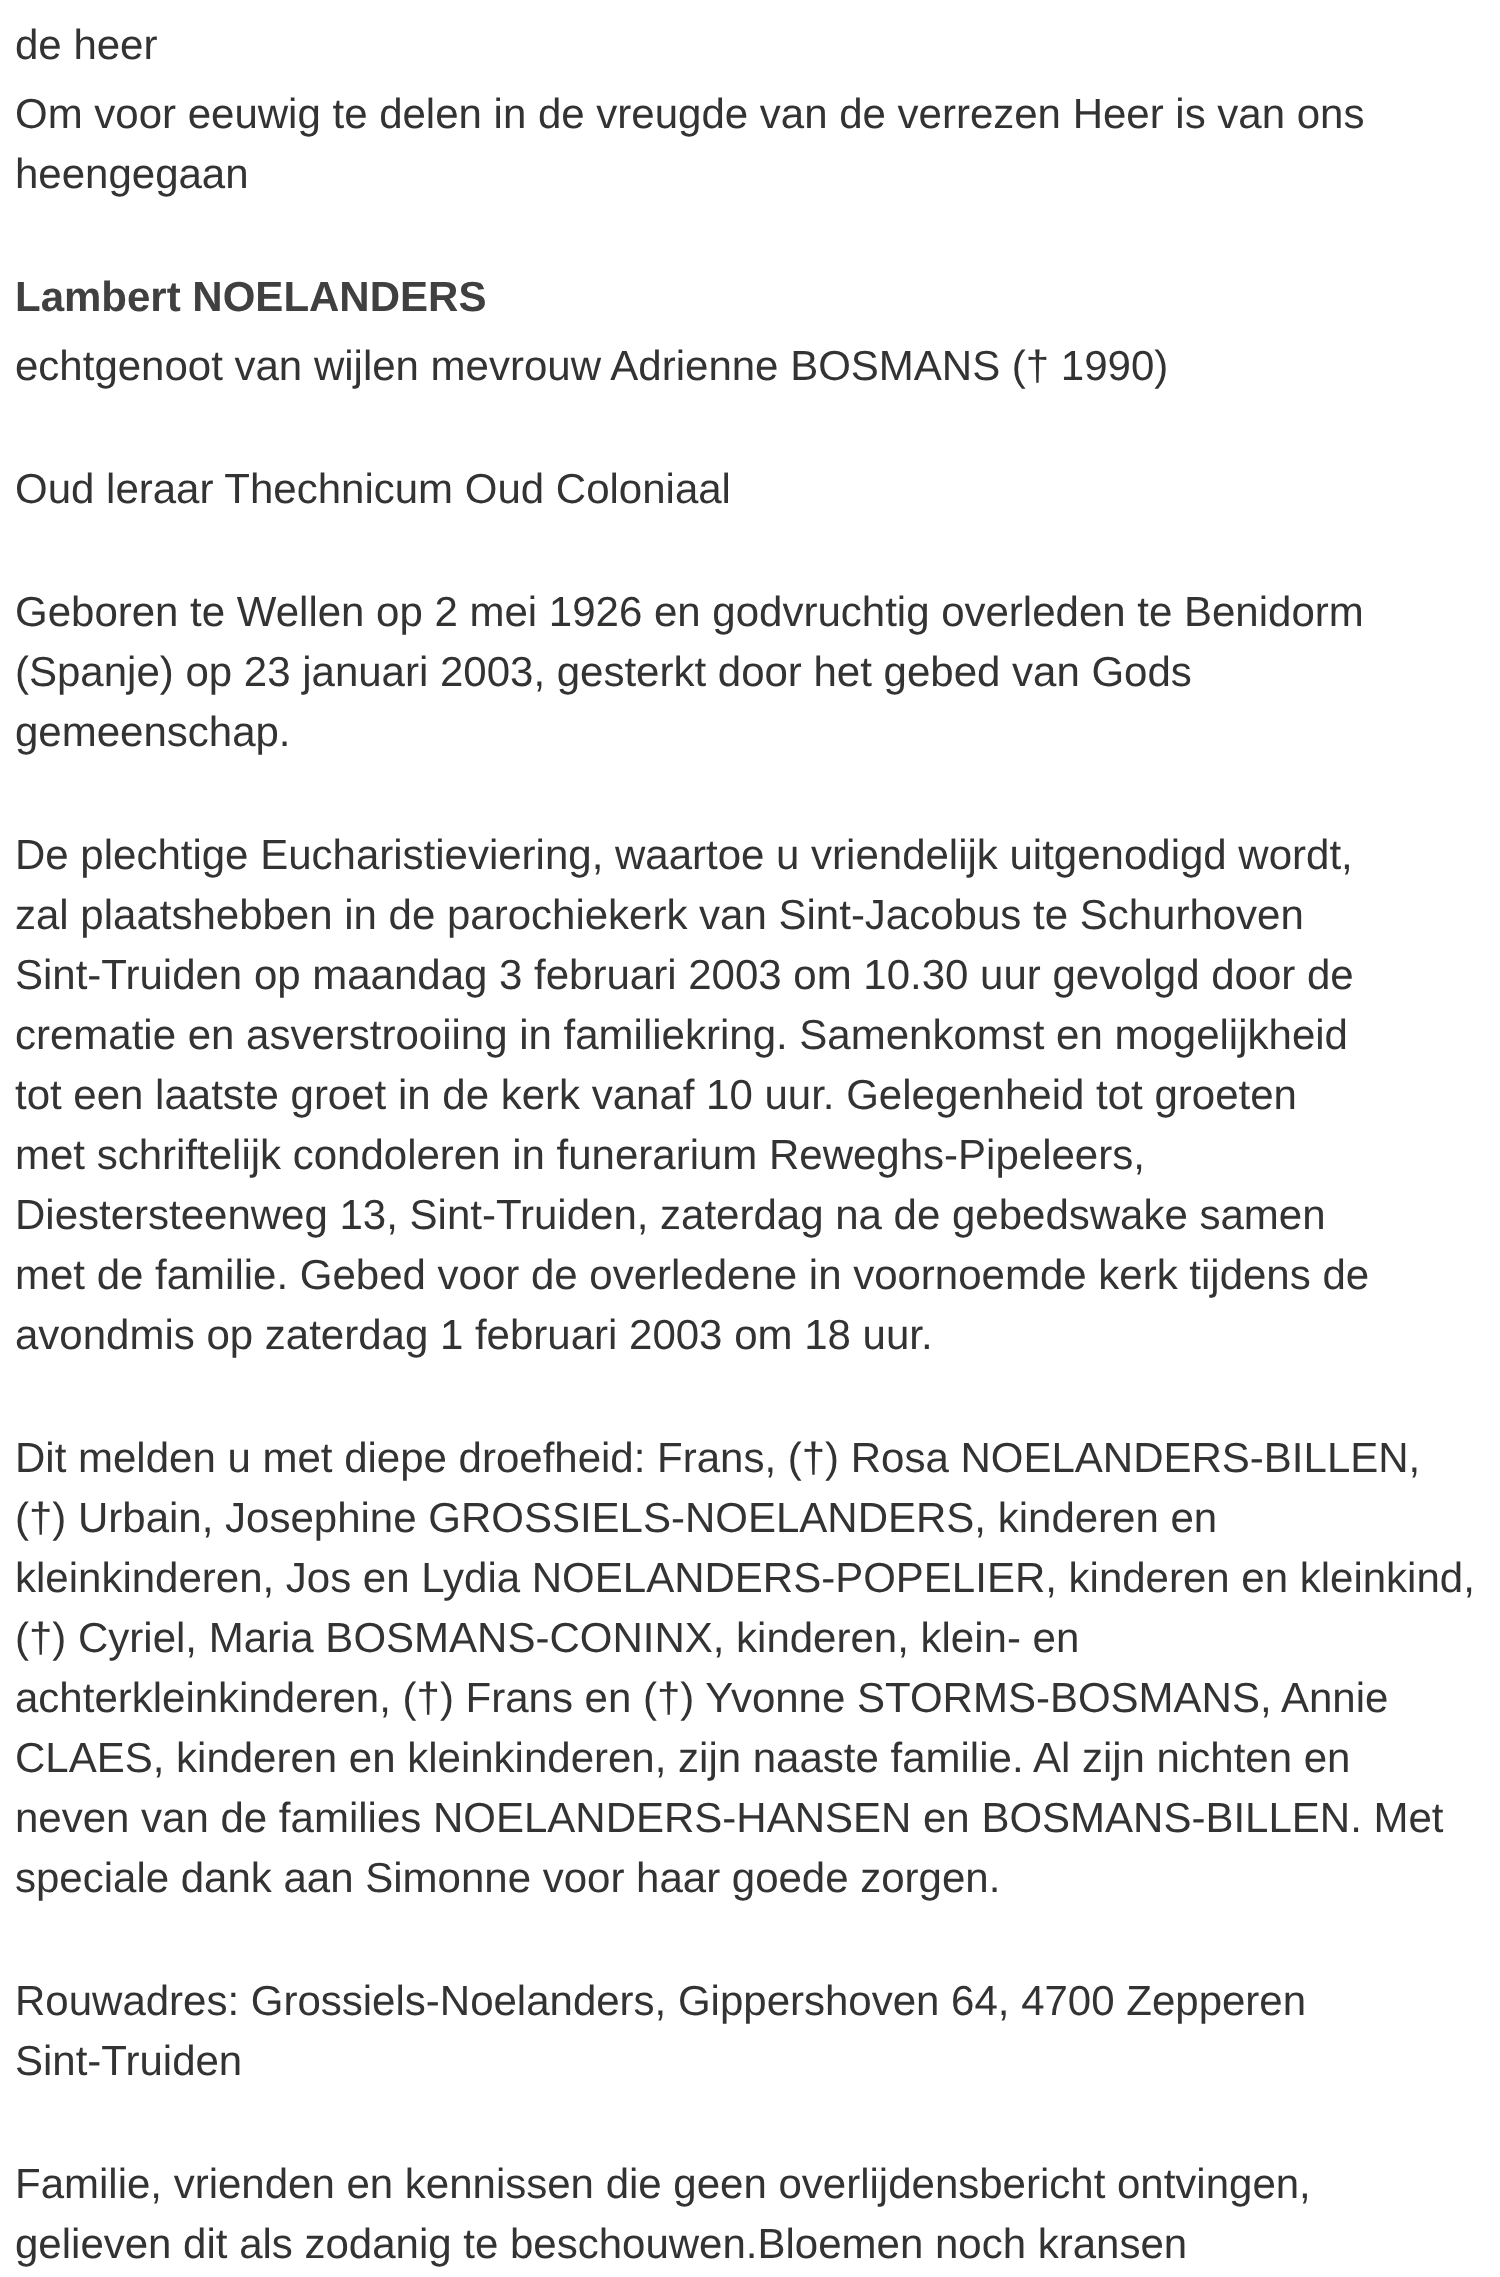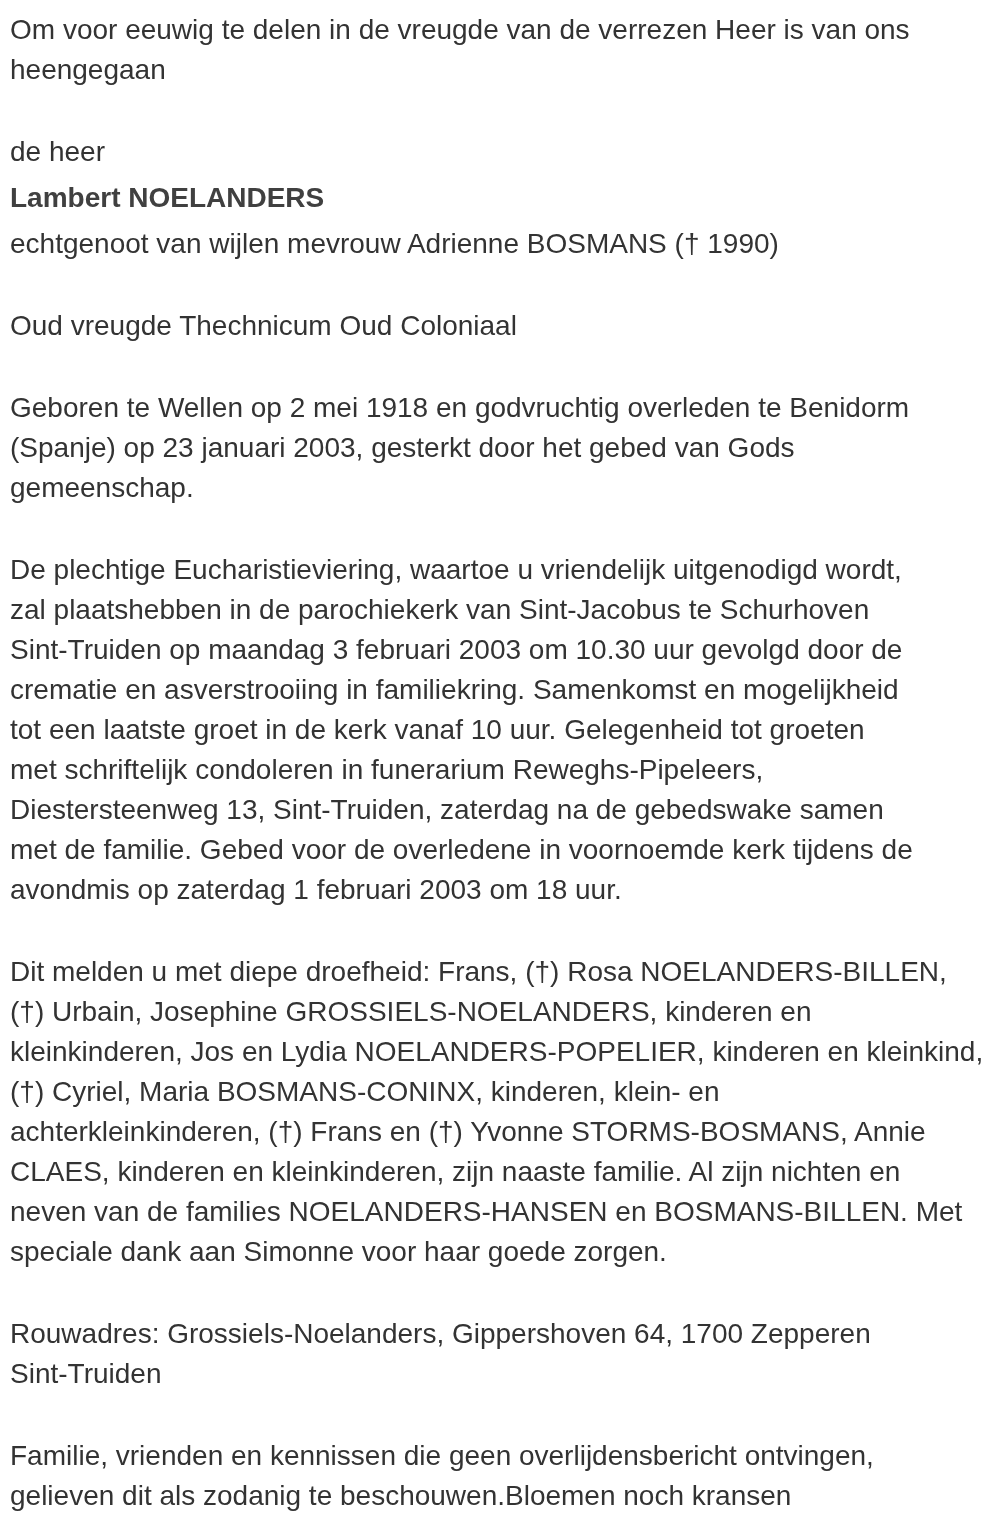--- a/index.html
+++ b/index.html
@@ -33,32 +33,32 @@
   }
   .deceased-name {
     font-weight: 700;
     color: #404040;
   }
 </style>
 </head>
 <body>
 
 <main class="doc">
+  <p class="para tight">de heer</p>
+
   <p class="para">Om voor eeuwig te delen in de vreugde van de verrezen Heer is van ons
 heengegaan</p>
-
-  <p class="para tight">de heer</p>
 
   <p class="para tight deceased-name">Lambert NOELANDERS</p>
 
   <p class="para">echtgenoot van wijlen mevrouw Adrienne BOSMANS († 1990)</p>
 
-  <p class="para">Oud vreugde Thechnicum Oud Coloniaal</p>
+  <p class="para">Oud leraar Thechnicum Oud Coloniaal</p>
 
-  <p class="para">Geboren te Wellen op 2 mei 1918 en godvruchtig overleden te Benidorm
+  <p class="para">Geboren te Wellen op 2 mei 1926 en godvruchtig overleden te Benidorm
 (Spanje) op 23 januari 2003, gesterkt door het gebed van Gods
 gemeenschap.</p>
 
   <p class="para">De plechtige Eucharistieviering, waartoe u vriendelijk uitgenodigd wordt,
 zal plaatshebben in de parochiekerk van Sint-Jacobus te Schurhoven
 Sint-Truiden op maandag 3 februari 2003 om 10.30 uur gevolgd door de
 crematie en asverstrooiing in familiekring. Samenkomst en mogelijkheid
 tot een laatste groet in de kerk vanaf 10 uur. Gelegenheid tot groeten
 met schriftelijk condoleren in funerarium Reweghs-Pipeleers,
 Diestersteenweg 13, Sint-Truiden, zaterdag na de gebedswake samen
@@ -67,18 +67,18 @@
 
   <p class="para">Dit melden u met diepe droefheid: Frans, (†) Rosa NOELANDERS-BILLEN,
 (†) Urbain, Josephine GROSSIELS-NOELANDERS, kinderen en
 kleinkinderen, Jos en Lydia NOELANDERS-POPELIER, kinderen en kleinkind,
 (†) Cyriel, Maria BOSMANS-CONINX, kinderen, klein- en
 achterkleinkinderen, (†) Frans en (†) Yvonne STORMS-BOSMANS, Annie
 CLAES, kinderen en kleinkinderen, zijn naaste familie. Al zijn nichten en
 neven van de families NOELANDERS-HANSEN en BOSMANS-BILLEN. Met
 speciale dank aan Simonne voor haar goede zorgen.</p>
 
-  <p class="para">Rouwadres: Grossiels-Noelanders, Gippershoven 64, 1700 Zepperen
+  <p class="para">Rouwadres: Grossiels-Noelanders, Gippershoven 64, 4700 Zepperen
 Sint-Truiden</p>
 
   <p class="para last">Familie, vrienden en kennissen die geen overlijdensbericht ontvingen,
 gelieven dit als zodanig te beschouwen.Bloemen noch kransen</p>
 </main>
 
 </body></html>

